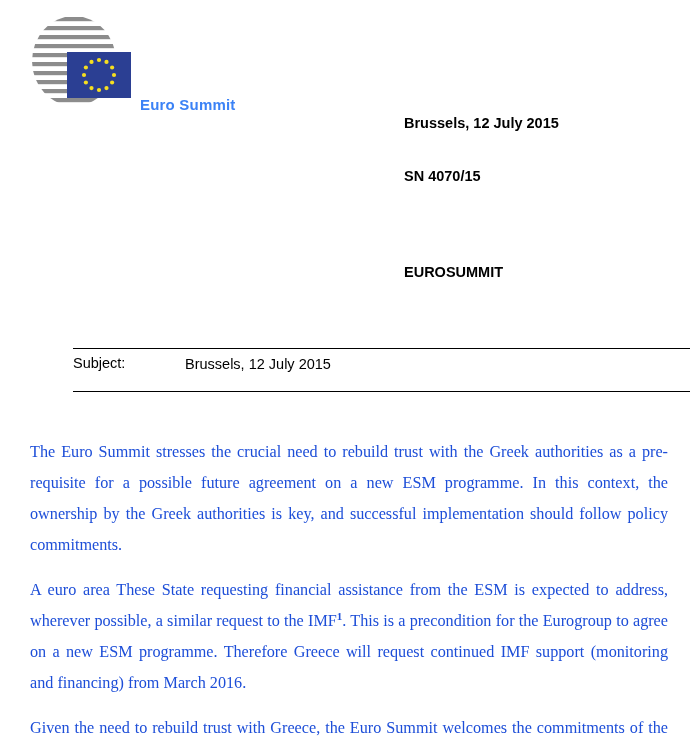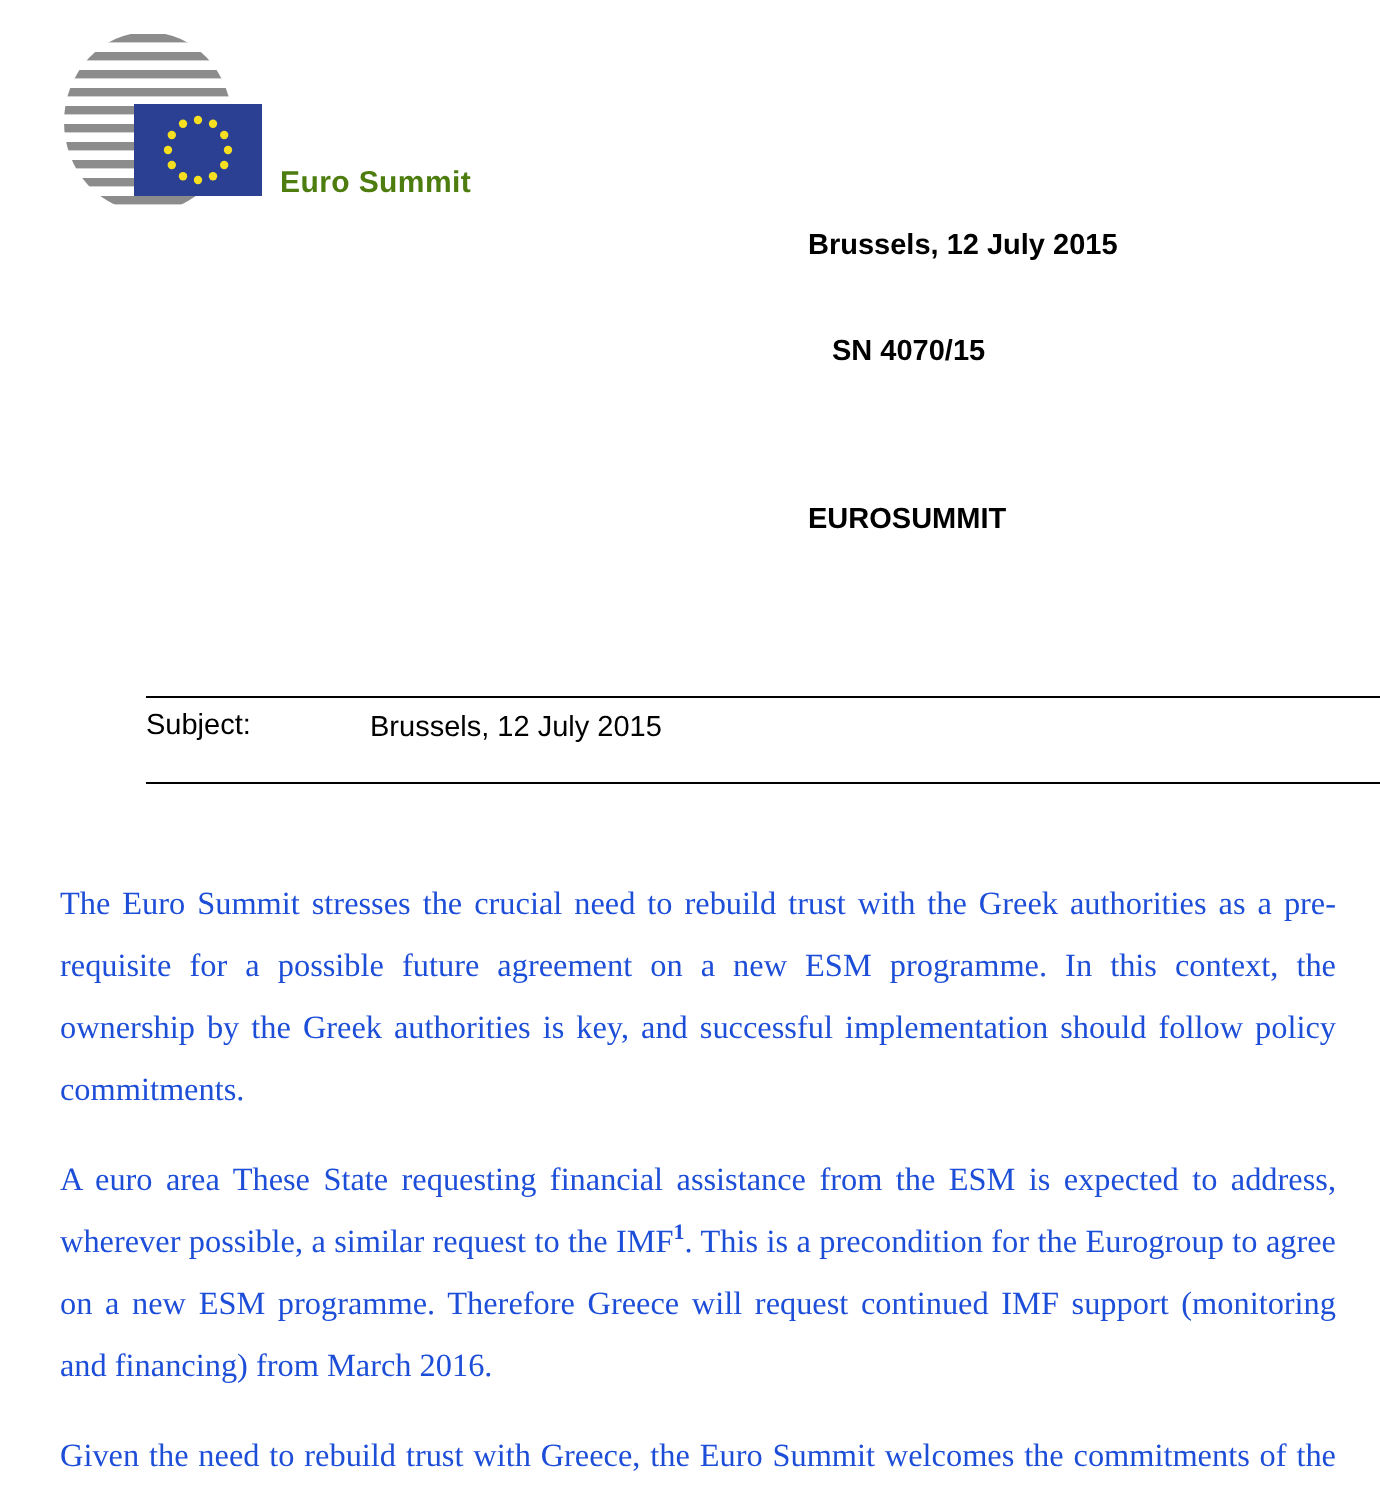--- a/index.html
+++ b/index.html
@@ -37,42 +37,42 @@
     left: 39px;
     top: 40px;
     width: 64px;
     height: 46px;
     background: #2b3f93;
   }
   #eu-flag svg { display: block; }
   #logo-wordmark {
     position: absolute;
     left: 112px;
-    top: 71px;
+    top: 84px;
     font-family: "Liberation Sans", sans-serif;
     font-size: 15px;
     font-weight: bold;
-    color: #4d7c0f;
+    color: #3b82f6;
     letter-spacing: 0.2px;
     white-space: nowrap;
   }
 
   
   .meta-line {
     position: absolute;
     left: 404px;
     font-family: "Liberation Sans", sans-serif;
     font-size: 14.5px;
     font-weight: bold;
     color: #000;
     white-space: nowrap;
   }
   #meta-place-date { top: 115px; }
-  #meta-doc-number { top: 168px; margin-left: 12px; }
-  #meta-body-name  { top: 252px; }
+  #meta-doc-number { top: 168px; }
+  #meta-body-name  { top: 264px; }
 
   
   #subject-block {
     position: absolute;
     left: 30px;
     top: 348px;
     width: 637px;
     border-top: 1.6px solid #000;
     border-bottom: 1.6px solid #000;
     height: 44px;

